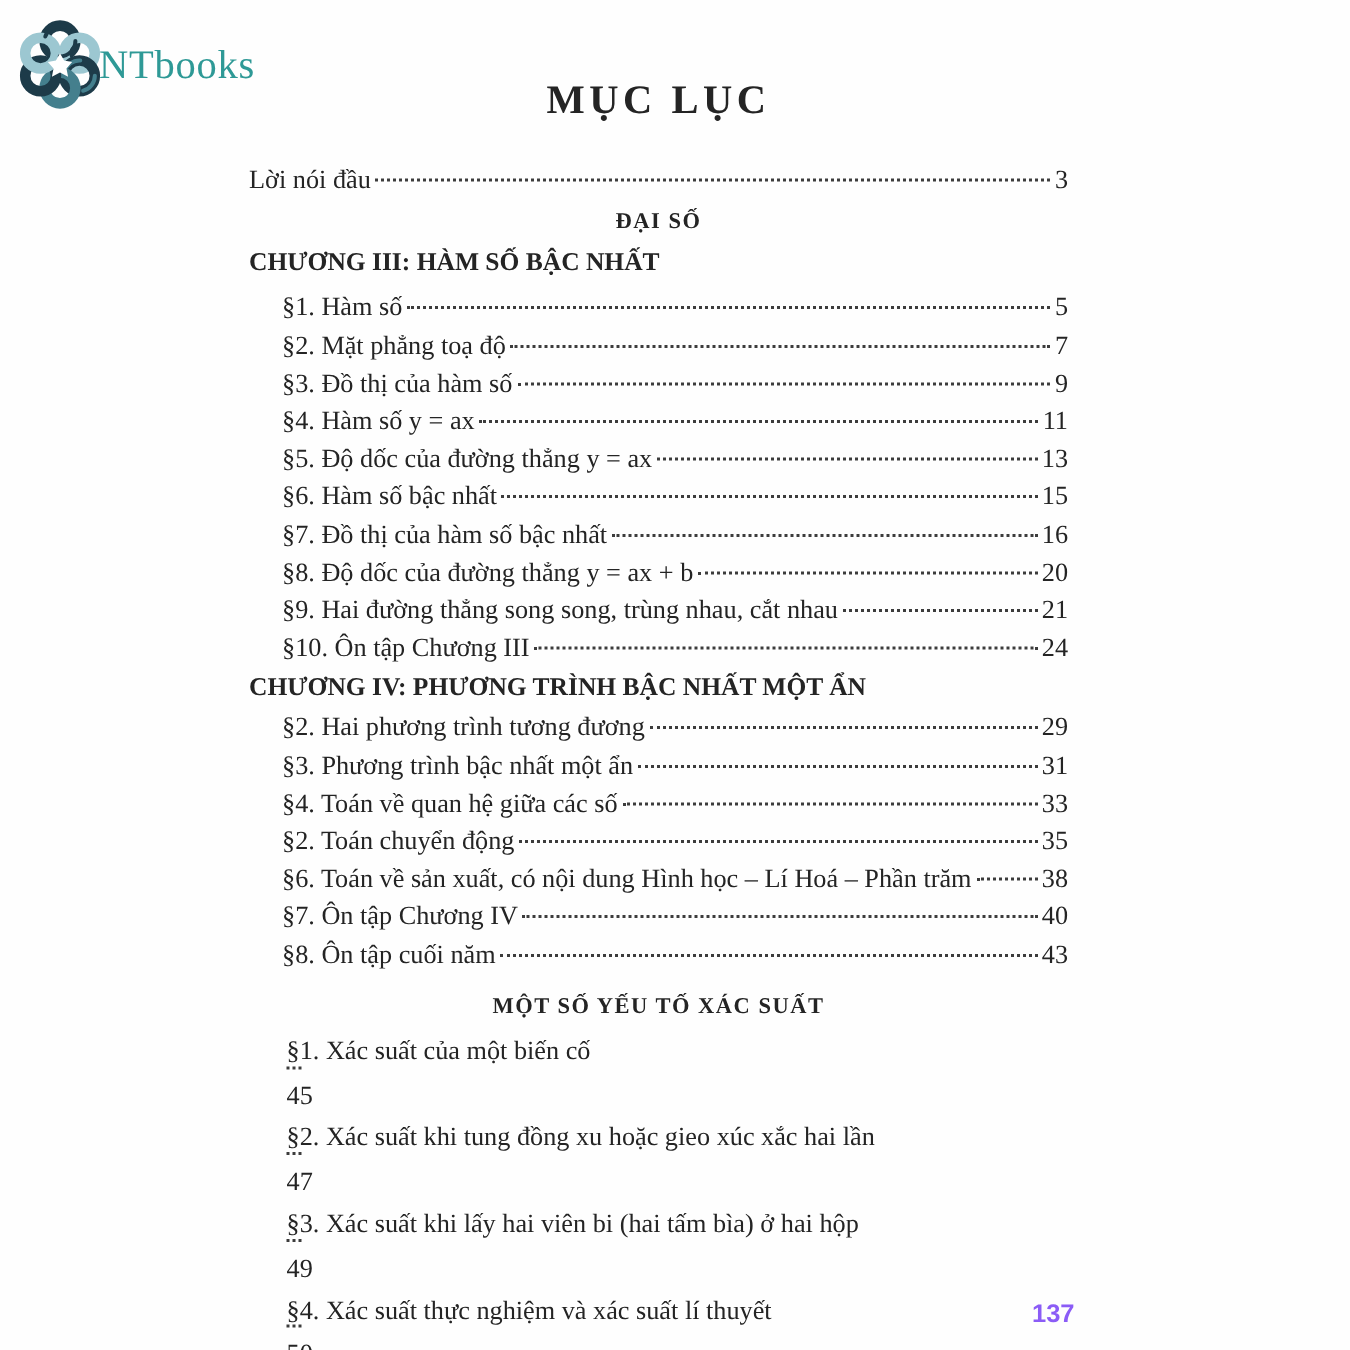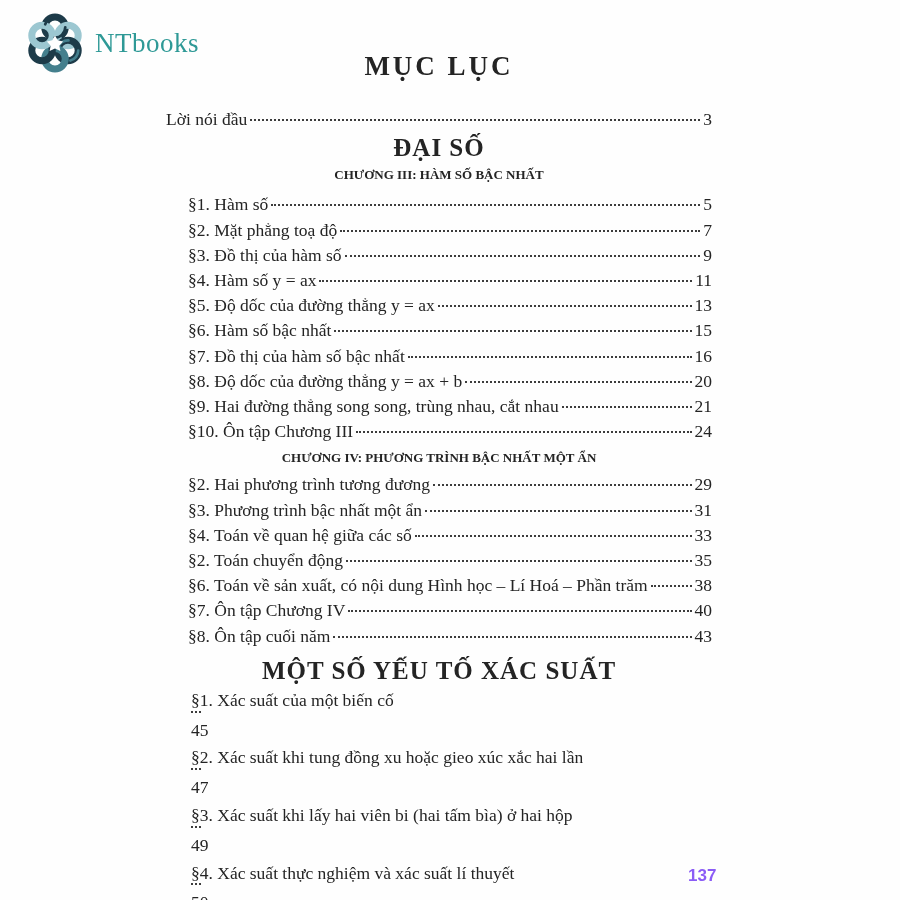--- a/index.html
+++ b/index.html
@@ -10,22 +10,22 @@
     color:#242424;
     overflow:hidden;
   }
   .page {
     position:relative;
     width:900px; height:900px;
     background:#fefefe;
   }
   
   .logo {
-    position:absolute; left:28px; top:13px;
-    display:flex; align-items:center; gap:15px;
+    position:absolute; left:13px; top:13px;
+    display:flex; align-items:center; gap:1px;
   }
   .logo svg { display:block; }
   .logo-text {
     font-family:"Liberation Serif", serif;
     font-size:27px;
     color:#2e9996;
     letter-spacing:0.5px;
     margin-left:-2px;
   }
   
@@ -53,31 +53,30 @@
     margin:0 3px;
     border-bottom:2.2px dotted #3c3c3c;
     transform:translateY(-4px);
     min-width:10px;
   }
   .row .pg { flex:0 0 auto; text-align:right; }
   .indent { padding-left:22px;justify-content:space-between; }
   .part-heading {
     text-align:center;
     font-weight:bold;
-    font-size:25px;
+    font-size:15px;
     line-height:26px;
     letter-spacing:1px;
     margin-top:3px;
   }
   .chapter-heading {
     font-weight:bold;
-    font-size:13px;
+    font-size:17px;
     line-height:26px;
     margin-top:1px;
-    text-align:center;
   }
   .group-ch3 .row, .group-ch4 .row { line-height:25.2px; }
   .group-ch3 { margin-top:4px; }
   .group-ch4 { margin-top:1px; }
   .part2-heading { margin-top:9px; }
   .group-xs { margin-top:3px; }
   .group-xs .row { line-height:27.8px;flex-direction:column; }
   
   .folio {
     position:absolute;

